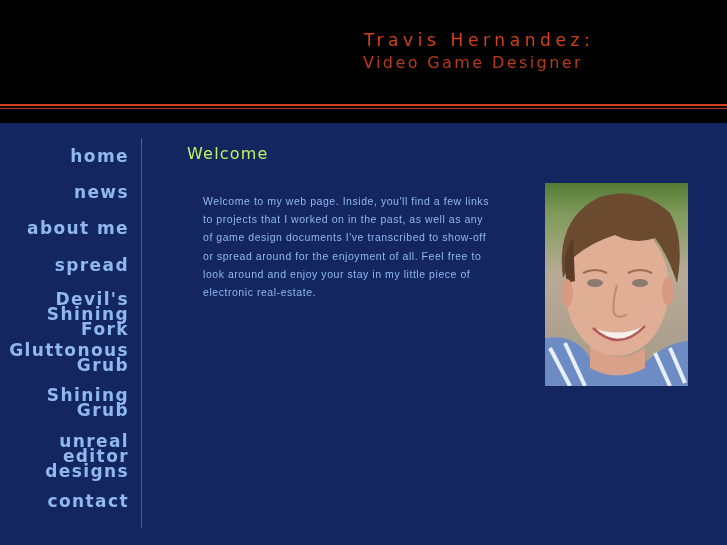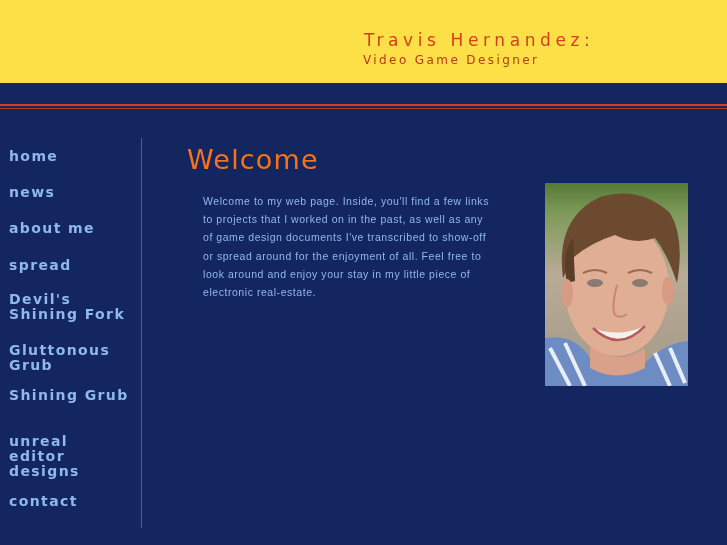--- a/index.html
+++ b/index.html
@@ -3,54 +3,55 @@
   <meta charset="utf-8">
   <style>
     html, body { margin: 0; padding: 0; }
     body {
       width: 727px; height: 545px; overflow: hidden;
       background: #142660;
       font-family: "DejaVu Sans", sans-serif;
       position: relative;
     }
     .header {
-      position: absolute; left: 0; top: 0; width: 727px; height: 83px;
-      background: #fde047;
+      position: absolute; left: 0; top: 0; width: 727px; height: 123px;
+      background: #000000;
     }
     .site-title {
       position: absolute; left: 364px; top: 30px;
       color: #d4401a; font-size: 17px; letter-spacing: 4.6px;
       font-family: "DejaVu Sans", sans-serif; white-space: nowrap;
     }
     .site-subtitle {
       position: absolute; left: 363px; top: 53px;
-      color: #b83a17; font-size: 12px; letter-spacing: 2.4px;
+      color: #b83a17; font-size: 16px; letter-spacing: 2.4px;
       white-space: nowrap;
     }
     .rule {
       position: absolute; left: 0; width: 727px; height: 2px; background: #d0401c;
     }
     .rule.r1 { top: 104px; }
     .rule.r2 { top: 108px; height: 1px; background: #b8391a; }
     .nav {
       position: absolute; left: 0; top: 138px; width: 141px; height: 390px;
     }
     .nav-divider {
       position: absolute; left: 141px; top: 138px; width: 1px; height: 390px;
       background: #3f63b0;
     }
     .nav a {
       position: absolute; left: 9px; width: 120px;
-      color: #8fb8ee; font-weight: bold; font-size: 14px;
+      color: #8fb8ee; font-weight: bold; font-size: 17px;
       letter-spacing: 1.4px; line-height: 15px; text-decoration: none;
       cursor: pointer;
+      text-align: right;
     }
     .content-title {
       position: absolute; left: 187px; top: 144px;
-      color: #f97316; font-size: 27px; letter-spacing: 1.2px;
+      color: #bef264; font-size: 16px; letter-spacing: 1.2px;
     }
     .content-body {
       position: absolute; left: 187px; top: 176px; width: 290px;
       color: #8fb8ee; font-size: 10.5px; line-height: 18.2px;
       letter-spacing: 0.55px;
       font-family: "Liberation Sans", sans-serif;
     }
     .photo {
       position: absolute; left: 545px; top: 183px; width: 143px; height: 203px;
       overflow: hidden;

